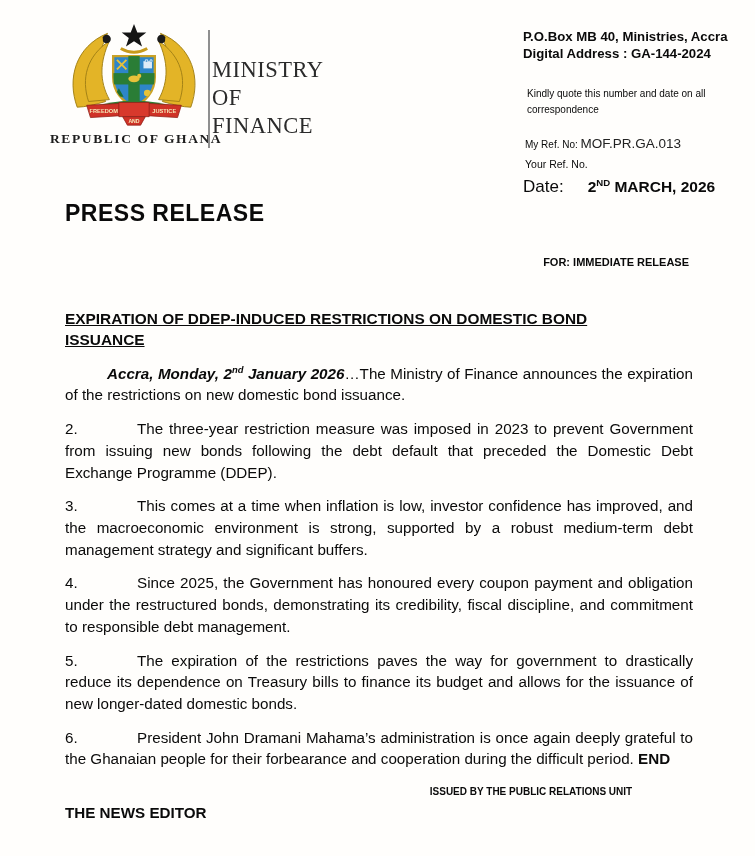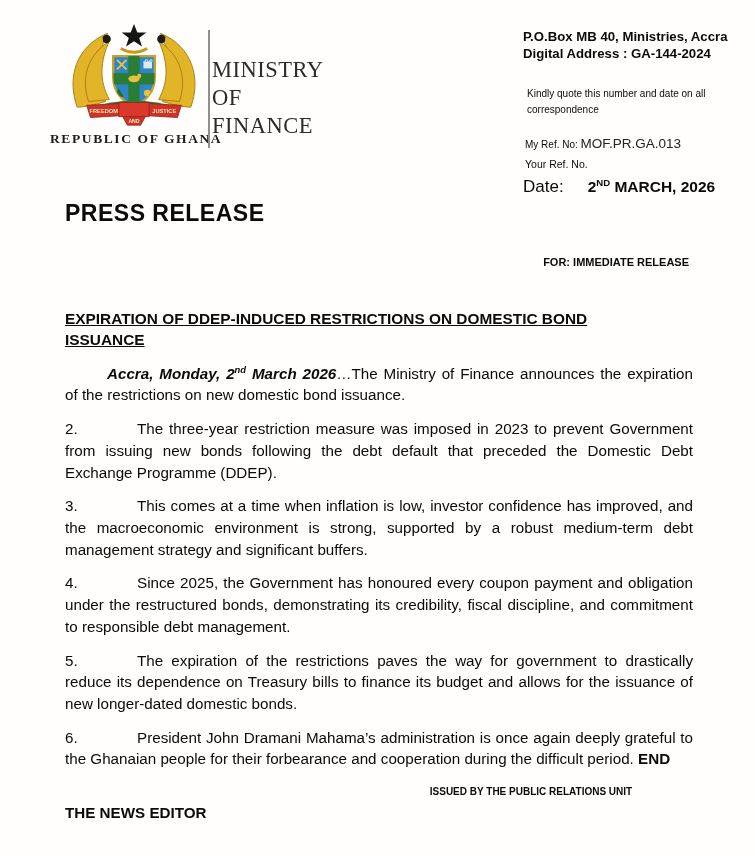--- a/index.html
+++ b/index.html
@@ -137,21 +137,21 @@
 
     <h1 class="title">PRESS RELEASE</h1>
 
     <div class="for-line">FOR: IMMEDIATE RELEASE</div>
 
     <h2 class="heading">
       <span class="u">EXPIRATION OF DDEP-INDUCED RESTRICTIONS ON DOMESTIC BOND</span><br>
       <span class="u">ISSUANCE</span>
     </h2>
 
-    <p class="body p1"><span class="lead"><span>Accra, Monday, 2</span><sup>nd</sup><span> March 2026</span></span><span>…</span><span>The Ministry of Finance announces the expiration of the restrictions on new domestic bond issuance.</span></p>
+    <p class="body p1"><span class="lead"><span>Accra, Monday, 2</span><sup>nd</sup><span> January 2026</span></span><span>…</span><span>The Ministry of Finance announces the expiration of the restrictions on new domestic bond issuance.</span></p>
 
     <p class="body"><span class="num">2.</span><span>The three-year restriction measure was imposed in 2023 to prevent Government from issuing new bonds following the debt default that preceded the Domestic Debt Exchange Programme (DDEP).</span></p>
 
     <p class="body"><span class="num">3.</span><span>This comes at a time when inflation is low, investor confidence has improved, and the macroeconomic environment is strong, supported by a robust medium-term debt management strategy and significant buffers.</span></p>
 
     <p class="body"><span class="num">4.</span><span>Since 2025, the Government has honoured every coupon payment and obligation under the restructured bonds, demonstrating its credibility, fiscal discipline, and commitment to responsible debt management.</span></p>
 
     <p class="body"><span class="num">5.</span><span>The expiration of the restrictions paves the way for government to drastically reduce its dependence on Treasury bills to finance its budget and allows for the issuance of new longer-dated domestic bonds.</span></p>
 
     <p class="body"><span class="num">6.</span><span>President John Dramani Mahama’s administration is once again deeply grateful to the Ghanaian people for their forbearance and cooperation during the difficult period. </span><span class="end">END</span></p>

